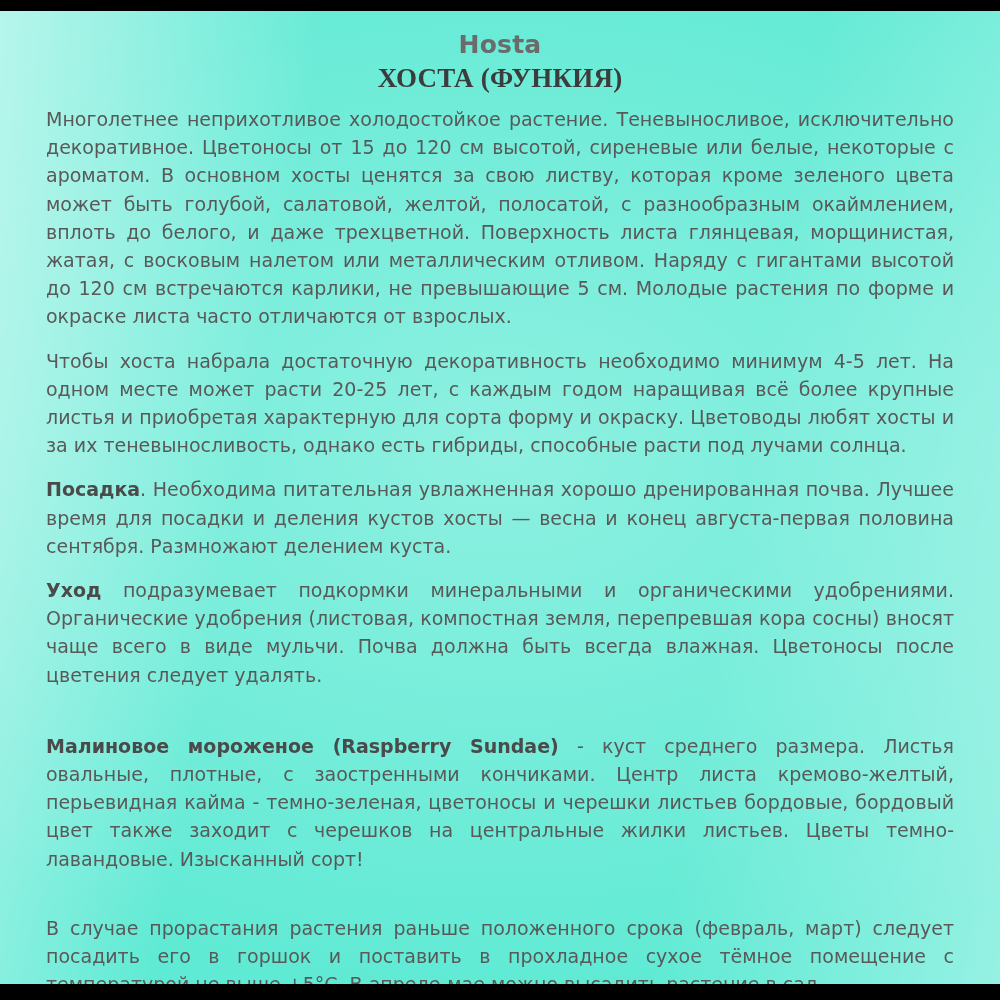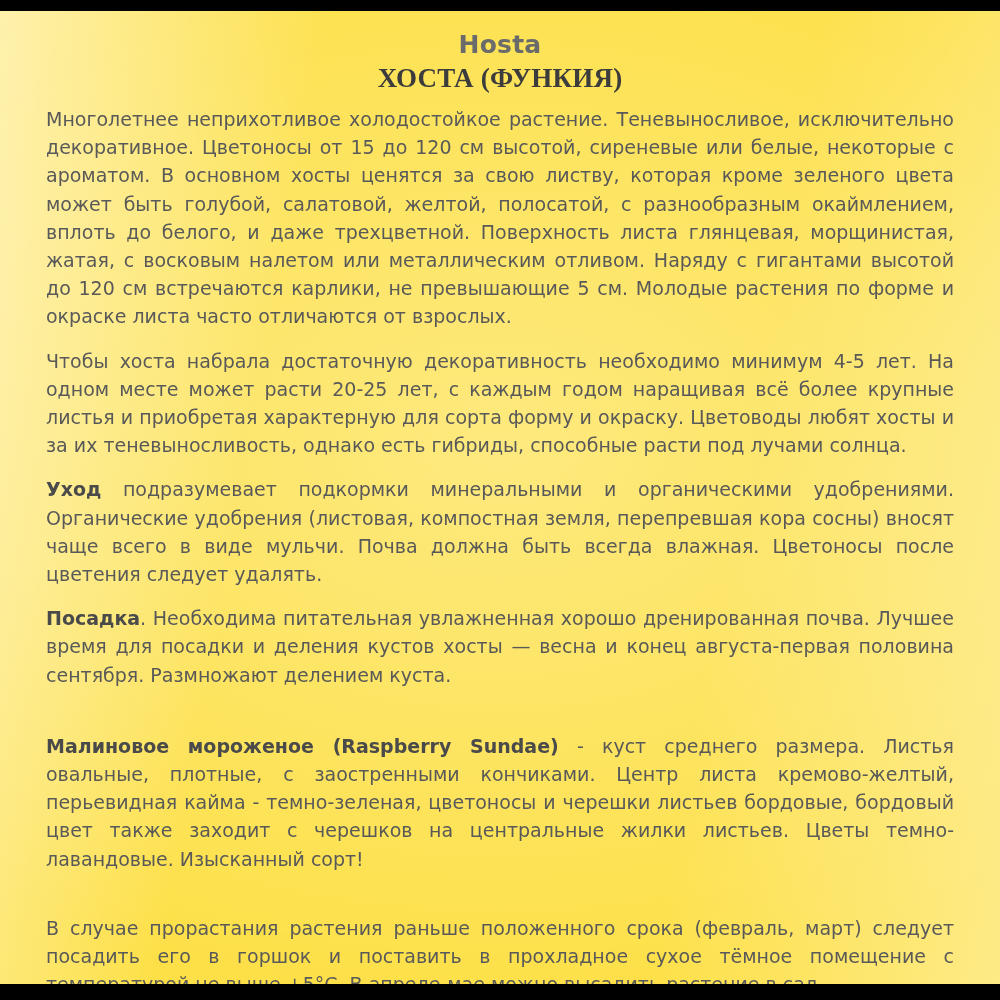--- a/index.html
+++ b/index.html
@@ -9,21 +9,21 @@
     background: #ffffff;
   }
   body {
     font-family: "DejaVu Sans", "Liberation Sans", sans-serif;
   }
   .page {
     position: relative;
     width: 1000px;
     height: 1000px;
     overflow: hidden;
-    background: #fde047;
+    background: #5eead4;
     box-sizing: border-box;
   }
   
   .page::after {
     content: "";
     position: absolute;
     inset: 0;
     pointer-events: none;
     background:
       linear-gradient(100deg, rgba(255,255,255,0.55) 0%, rgba(255,255,255,0.0) 28%, rgba(255,255,255,0.0) 70%, rgba(255,255,255,0.35) 100%),
@@ -108,22 +108,22 @@
 
     <div class="title-block">
       <div class="title-latin">Hosta</div>
       <div class="title-ru">ХОСТА (ФУНКИЯ)</div>
     </div>
 
     <p class="body-text p-intro last-line-left">Многолетнее неприхотливое холодостойкое растение. Теневыносливое, исключительно декоративное. Цветоносы от 15 до 120 см высотой, сиреневые или белые, некоторые с ароматом. В основном хосты ценятся за свою листву, которая кроме зеленого цвета может быть голубой, салатовой, желтой, полосатой, с разнообразным окаймлением, вплоть до белого, и даже трехцветной. Поверхность листа глянцевая, морщинистая, жатая, с восковым налетом или металлическим отливом. Наряду с гигантами высотой до 120 см встречаются карлики, не превышающие 5 см. Молодые растения по форме и окраске листа часто отличаются от взрослых.</p>
 
     <p class="body-text p-growth last-line-left">Чтобы хоста набрала достаточную декоративность необходимо минимум 4-5 лет. На одном месте может расти 20-25 лет, с каждым годом наращивая всё более крупные листья и приобретая характерную для сорта форму и окраску. Цветоводы любят хосты и за их теневыносливость, однако есть гибриды, способные расти под лучами солнца.</p>
 
+    <p class="body-text p-planting last-line-left"><span class="lead">Посадка</span><span>. Необходима питательная увлажненная хорошо дренированная почва. Лучшее время для посадки и деления кустов хосты — весна и конец августа-первая половина сентября. Размножают делением куста.</span></p>
+
     <p class="body-text p-care last-line-left"><span class="lead">Уход</span><span> подразумевает подкормки минеральными и органическими удобрениями. Органические удобрения (листовая, компостная земля, перепревшая кора сосны) вносят чаще всего в виде мульчи. Почва должна быть всегда влажная. Цветоносы после цветения следует удалять.</span></p>
-
-    <p class="body-text p-planting last-line-left"><span class="lead">Посадка</span><span>. Необходима питательная увлажненная хорошо дренированная почва. Лучшее время для посадки и деления кустов хосты — весна и конец августа-первая половина сентября. Размножают делением куста.</span></p>
 
     <p class="body-text p-variety last-line-left"><span class="variety-name">Малиновое мороженое (Raspberry Sundae)</span><span> - куст среднего размера. Листья овальные, плотные, с заостренными кончиками. Центр листа кремово-желтый, перьевидная кайма - темно-зеленая, цветоносы и черешки листьев бордовые, бордовый цвет также заходит с черешков на центральные жилки листьев. Цветы темно-лавандовые. Изысканный сорт!</span></p>
 
     <p class="body-text p-sprout last-line-left">В случае прорастания растения раньше положенного срока (февраль, март) следует посадить его в горшок и поставить в прохладное сухое тёмное помещение с температурой не выше +5°С. В апреле-мае можно высадить растение в сад.</p>
 
   </div>
 </div>
 
 </body></html>

